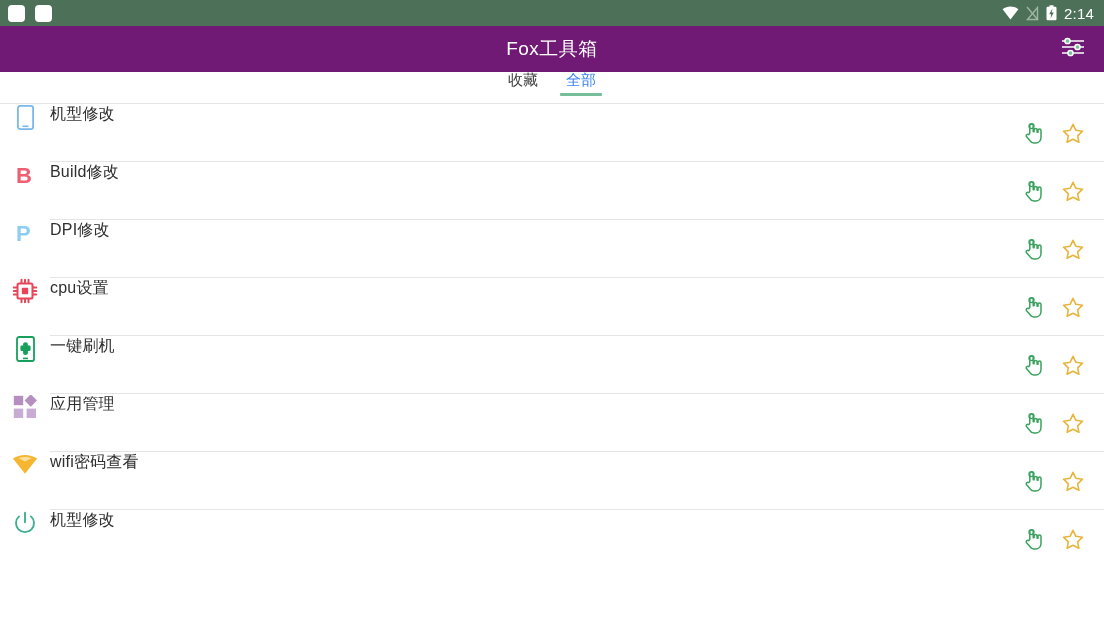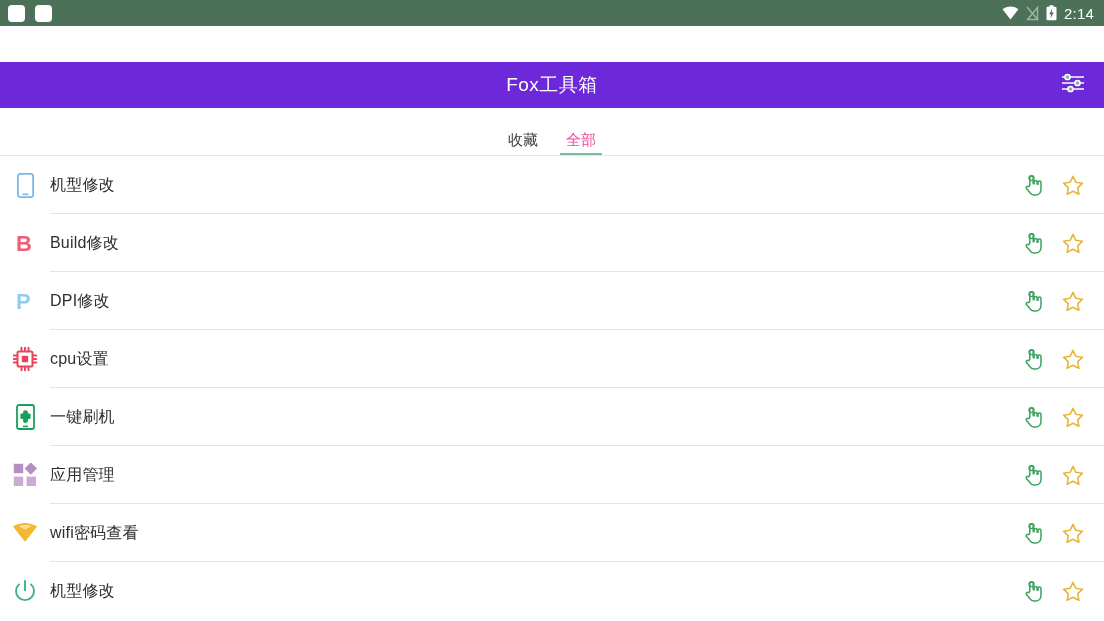--- a/index.html
+++ b/index.html
@@ -28,69 +28,68 @@
   .status-clock{
     font-size:15px; line-height:1; color:#ffffff;
     font-family:"Liberation Sans",sans-serif; letter-spacing:.2px;
   }
   .sicon{ display:block; }
   .sicon svg{ display:block; }
 
   
   .app-bar{
     height:46px; width:100%;
-    background:#6d28d9;
+    background:#701a75;
     display:flex; align-items:center;
     position:relative;
-    margin-top:36px;
   }
   .app-title{
     position:absolute; left:0; right:0; text-align:center;
     font-size:19px; color:#ffffff; letter-spacing:.5px;
     font-weight:400;
   }
   .app-bar-actions{
     margin-left:auto; margin-right:14px; position:relative; z-index:2;
     display:flex; align-items:center;
   }
   .tune-btn{
     width:34px; height:34px; display:flex; align-items:center; justify-content:center;
     cursor:pointer;
   }
 
   
   .tab-bar{
-    height:48px; width:100%; background:#ffffff;
-    display:flex; align-items:flex-end; justify-content:center;
+    height:32px; width:100%; background:#ffffff;
+    display:flex; align-items:flex-start; justify-content:center;
     position:relative;
   }
   .tabs-wrap{ display:flex; gap:0; }
   .tab{
     position:relative;
     padding:0 14px 9px 14px;
     font-size:15px; color:#3c3c3c;
     cursor:pointer;
     line-height:1;
   }
-  .tab.active{ color:#ec4899; }
+  .tab.active{ color:#3b82f6; }
   .tab .tab-underline{
     position:absolute; left:8px; right:8px; bottom:0;
     height:3px; background:#76bd9a; border-radius:1px;
   }
   .tab-divider{
     position:absolute; left:0; right:0; bottom:0; height:1px;
     background:#e6e6e6;
   }
 
   
   .list{ width:100%; background:#ffffff; }
   .row{
     position:relative;
     height:58px;
-    display:flex; align-items:center;
+    display:flex; 
     padding:0 0 0 12px;
     cursor:pointer;
   }
   .row .divider{
     position:absolute; left:50px; right:0; bottom:0;
     height:1px; background:#e4e4e4;
   }
   .row-icon{
     width:26px; height:26px; min-width:26px;
     display:flex; align-items:center; justify-content:center;

